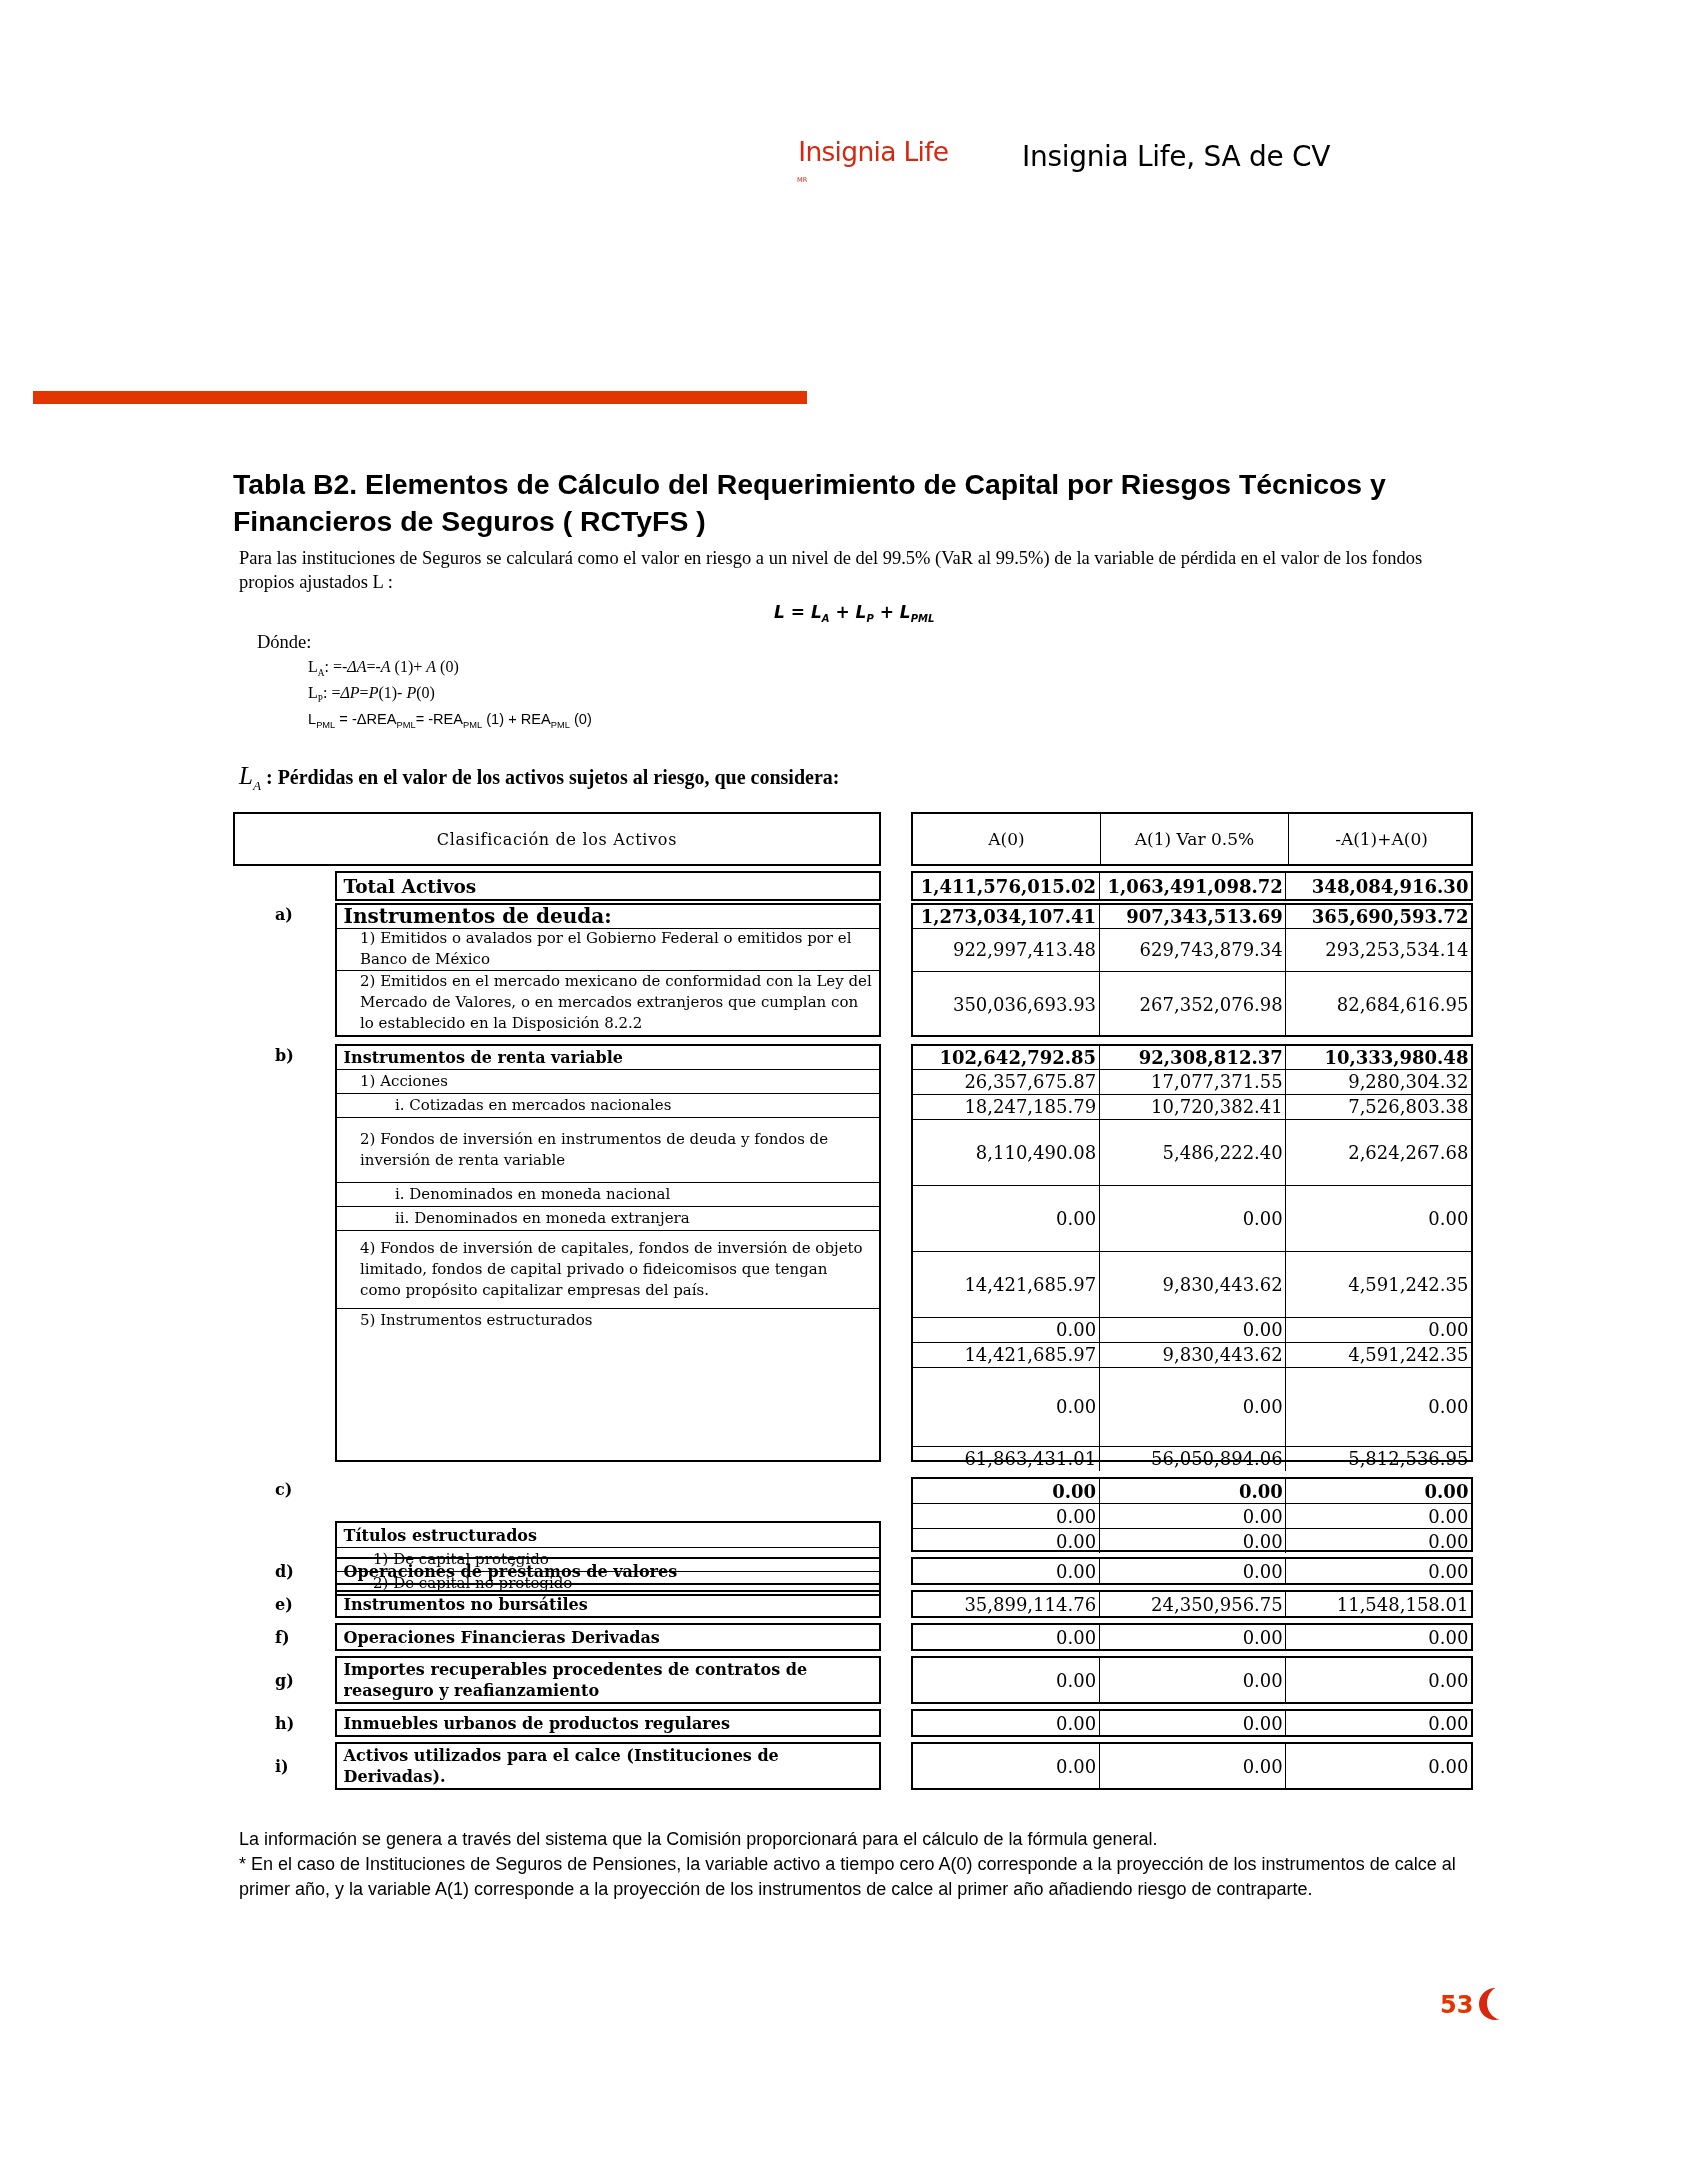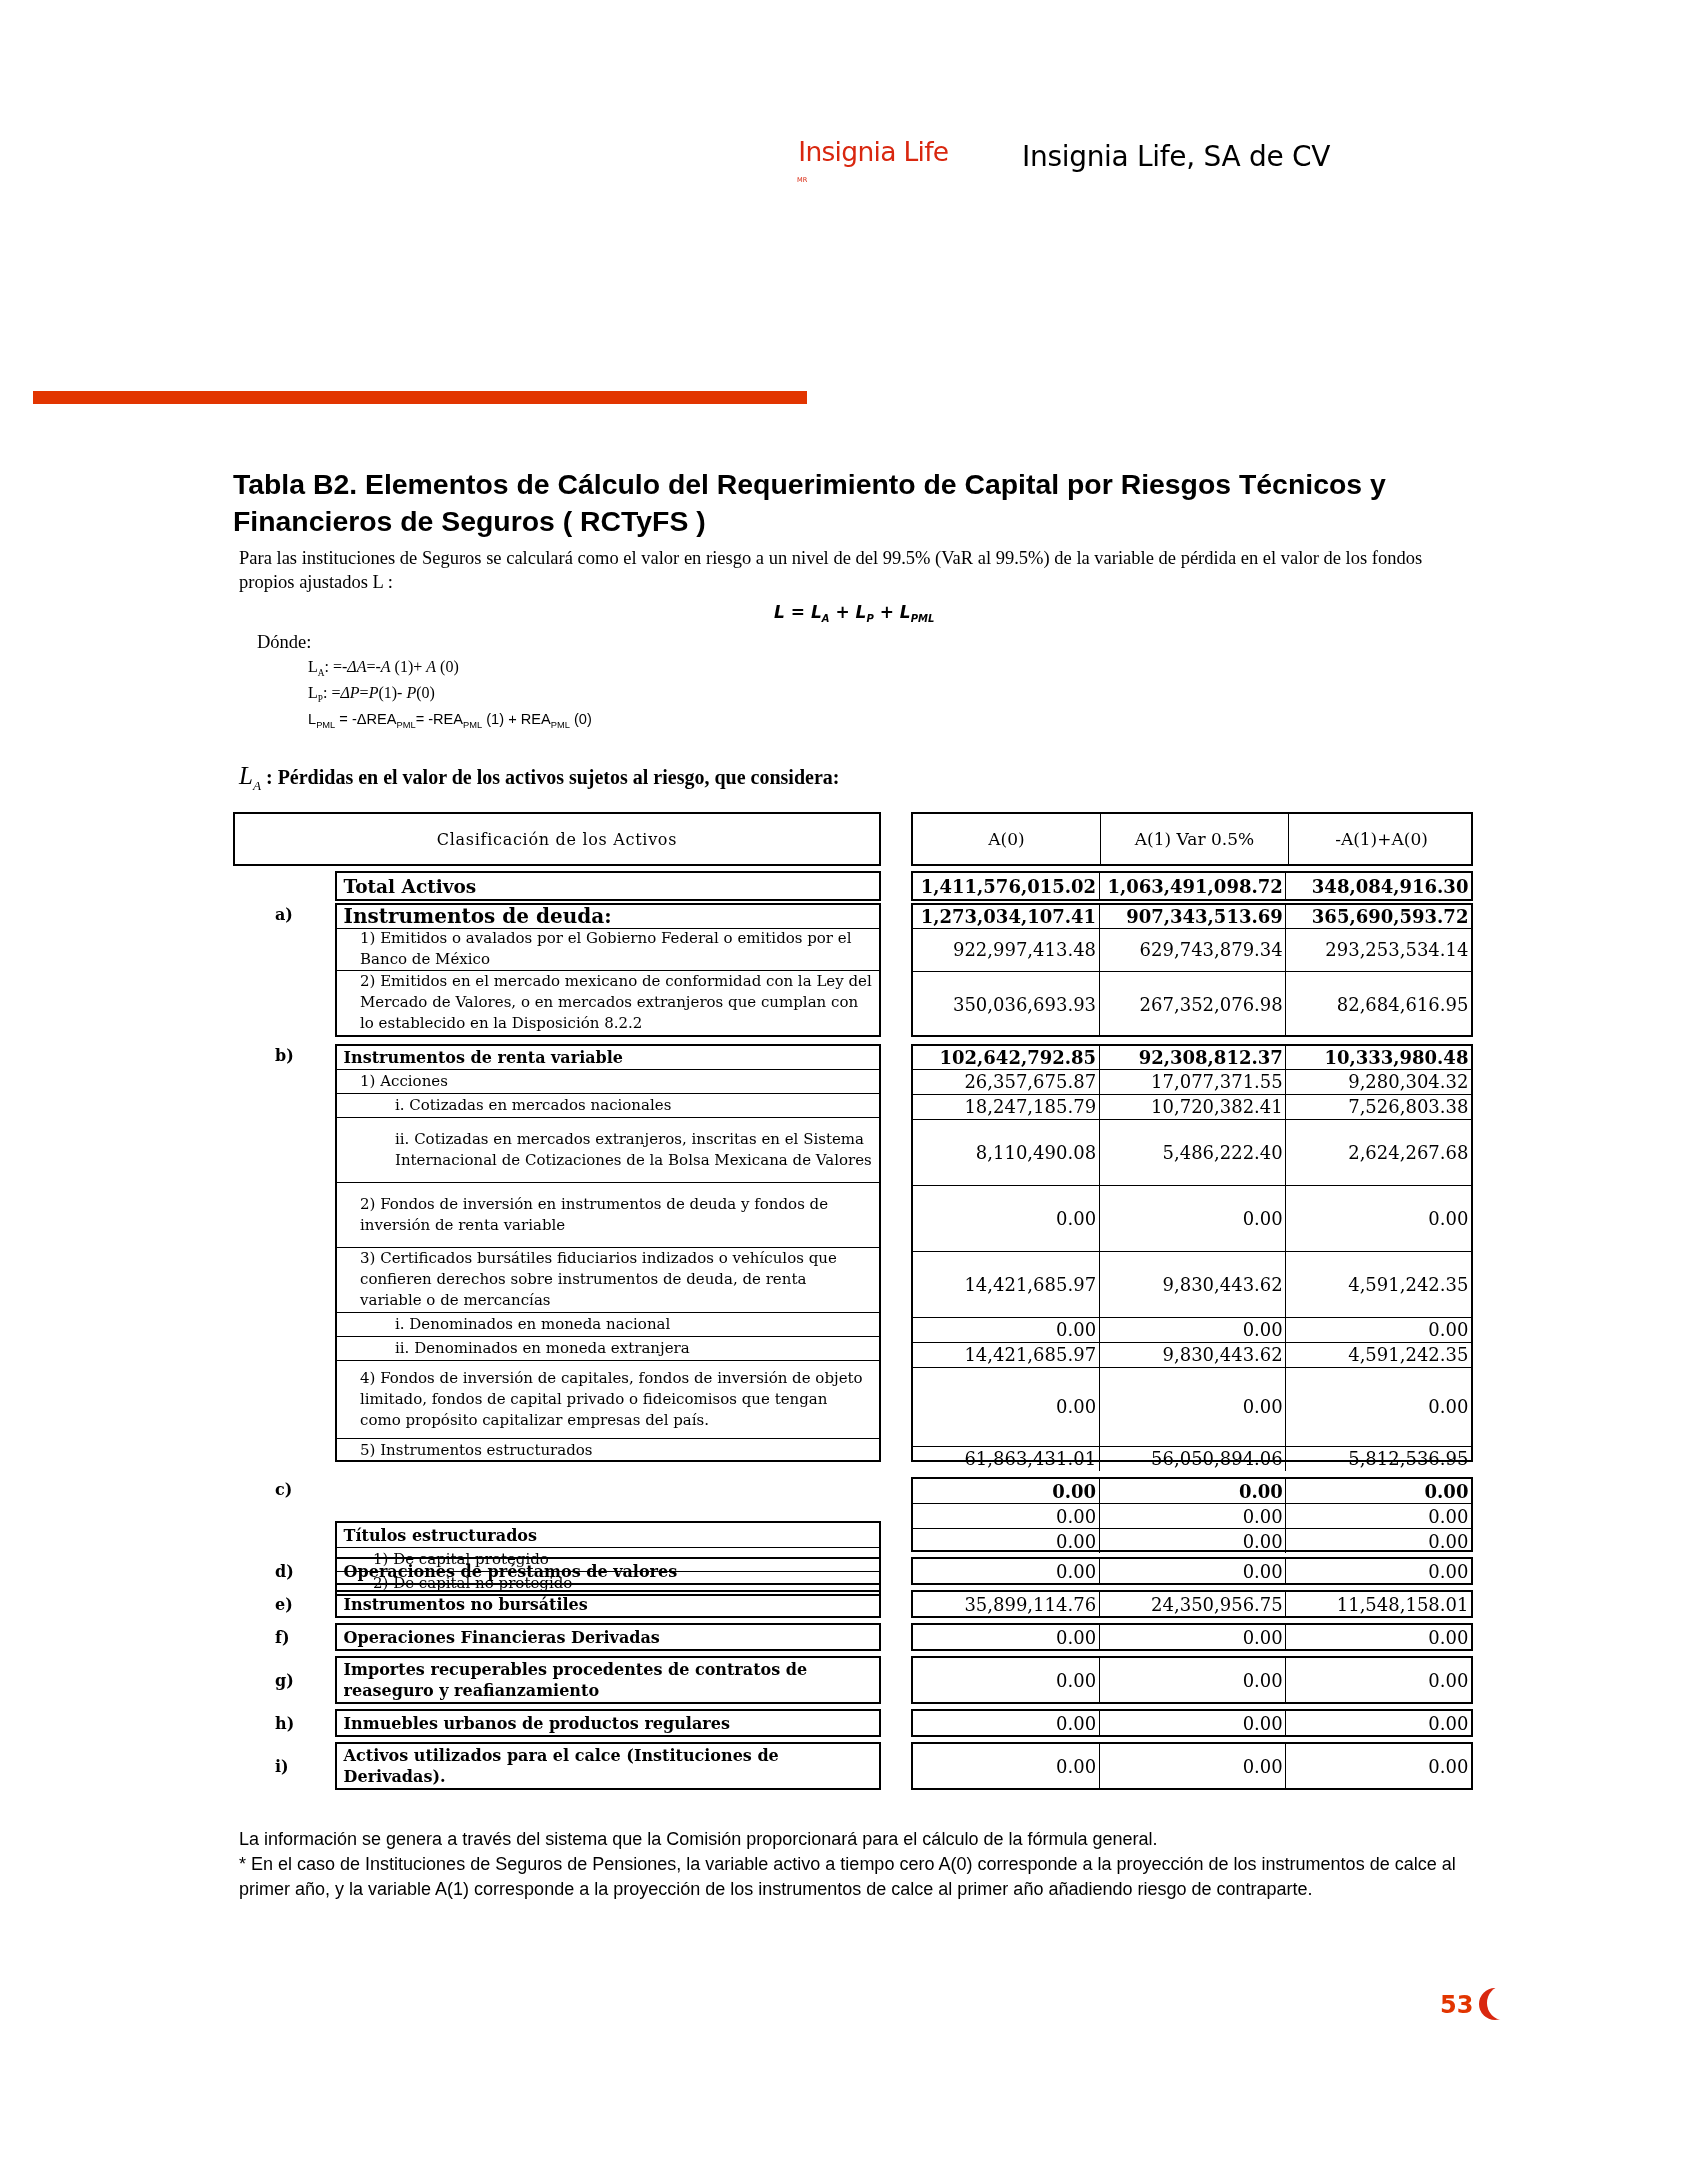--- a/index.html
+++ b/index.html
@@ -133,28 +133,22 @@
     <div class="group grp-l" style="top: 1044px; height: 418px;">
       <div style="height: 22.5px; display: flex; align-items: center; box-sizing: border-box; font-size: 16px; line-height: 21px; padding: 0px 6.6px; font-weight: bold;">
         <span>Instrumentos de renta variable</span>
       </div>
       <div class="inner-row" style="height: 24px; display: flex; align-items: center; box-sizing: border-box; font-size: 15px; line-height: 21px; padding: 0px 6.6px 0px 23px;">
         <span>1) Acciones</span>
       </div>
       <div class="inner-row" style="height: 24px; display: flex; align-items: center; box-sizing: border-box; font-size: 15px; line-height: 21px; padding: 0px 6.6px 0px 58px;">
         <span>i. Cotizadas en mercados nacionales</span>
       </div>
-      <div class="inner-row" style="height: 65px; display: flex; align-items: center; box-sizing: border-box; font-size: 15px; line-height: 21px; padding: 0px 6.6px 0px 58px;">
-        <span>ii. Cotizadas en mercados extranjeros, inscritas en el Sistema Internacional de Cotizaciones de la Bolsa Mexicana de Valores</span>
-      </div>
       <div class="inner-row" style="height: 65px; display: flex; align-items: center; box-sizing: border-box; font-size: 15px; line-height: 21px; padding: 0px 6.6px 0px 23px;">
         <span>2) Fondos de inversión en instrumentos de deuda y fondos de inversión de renta variable</span>
-      </div>
-      <div class="inner-row" style="height: 65px; display: flex; align-items: center; box-sizing: border-box; font-size: 15px; line-height: 21px; padding: 0px 6.6px 0px 23px;">
-        <span>3) Certificados bursátiles fiduciarios indizados o vehículos que confieren derechos sobre instrumentos de deuda, de renta variable o de mercancías</span>
       </div>
       <div class="inner-row" style="height: 24px; display: flex; align-items: center; box-sizing: border-box; font-size: 15px; line-height: 21px; padding: 0px 6.6px 0px 58px;">
         <span>i. Denominados en moneda nacional</span>
       </div>
       <div class="inner-row" style="height: 24px; display: flex; align-items: center; box-sizing: border-box; font-size: 15px; line-height: 21px; padding: 0px 6.6px 0px 58px;">
         <span>ii. Denominados en moneda extranjera</span>
       </div>
       <div class="inner-row" style="height: 78px; display: flex; align-items: center; box-sizing: border-box; font-size: 15px; line-height: 21px; padding: 0px 6.6px 0px 23px;">
         <span>4) Fondos de inversión de capitales, fondos de inversión de objeto limitado, fondos de capital privado o fideicomisos que tengan como propósito capitalizar empresas del país.</span>
       </div>

